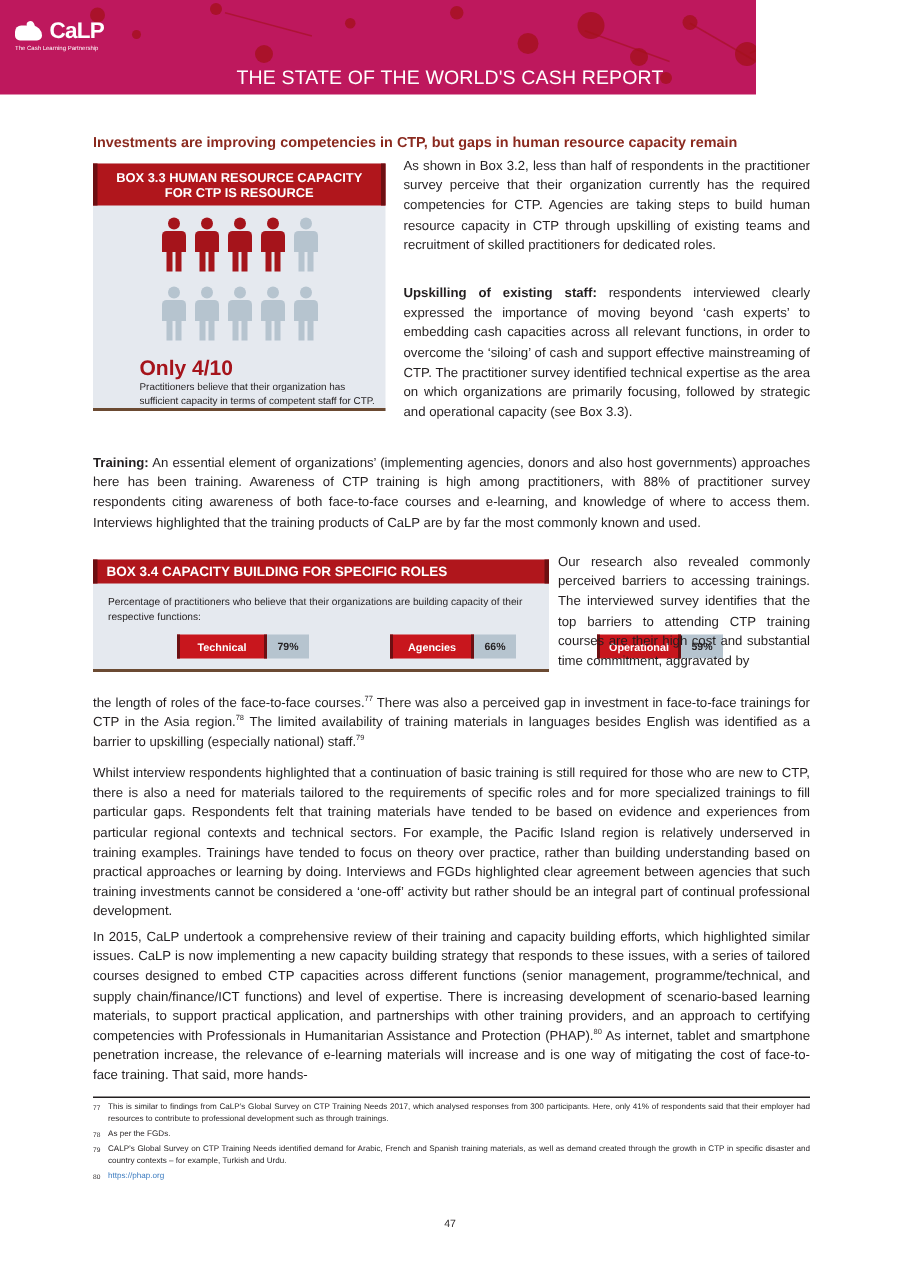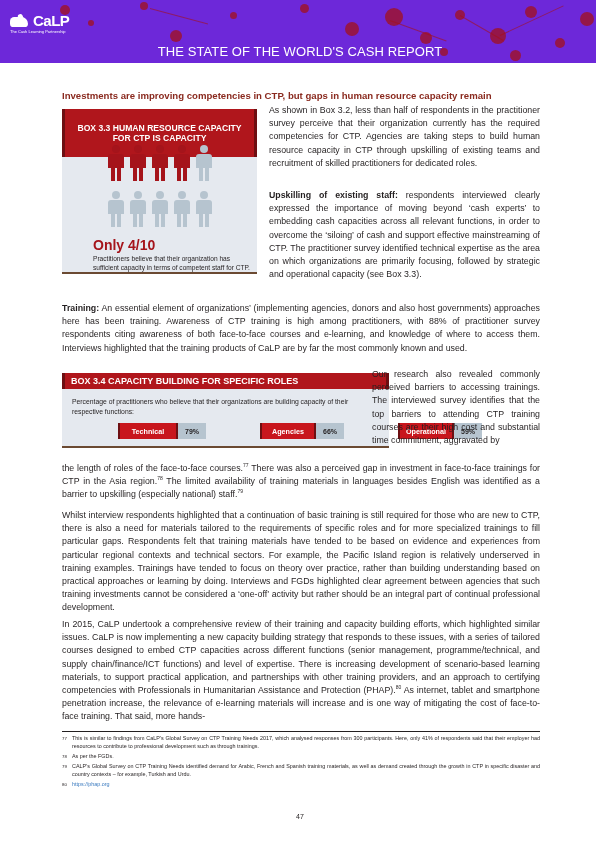--- a/index.html
+++ b/index.html
@@ -1,21 +1,21 @@
 <!DOCTYPE html>
 <html><head>
 <meta charset="utf-8">
 <style>
   * { box-sizing: border-box; margin: 0; padding: 0; }
   html, body { width: 600px; height: 848px; background: #ffffff; overflow: hidden; }
   body { font-family: "Liberation Sans", sans-serif; color: #231f20; position: relative; }
 
   .header {
-    position: absolute; left: 0; top: 0; width: 596px; height: 63px;
-    background: #6d28d9;
+    position: absolute; left: 0; top: 0; width: 504px; height: 63px;
+    background: #be185d;
     overflow: hidden;
   }
   .header .dot { position: absolute; border-radius: 50%; background: #a3101a; opacity: 0.75; }
   .header .line { position: absolute; height: 1px; background: #a3101a; opacity: 0.6; transform-origin: left center; }
   .logo { position: absolute; left: 10px; top: 12px; display: flex; align-items: center; }
   .logo-mark { width: 20px; height: 14px; position: relative; }
   .logo-mark .hand { position: absolute; left: 0; top: 3px; width: 18px; height: 10px; background: #fff; border-radius: 5px 8px 4px 4px; }
   .logo-mark .thumb { position: absolute; left: 8px; top: 0; width: 5px; height: 6px; background: #fff; border-radius: 3px 3px 0 0; transform: rotate(-20deg); }
   .logo-text { color: #fff; font-weight: bold; font-size: 15px; margin-left: 3px; letter-spacing: -0.5px; }
   .logo-sub { position: absolute; left: 10px; top: 29px; color: #fff; font-size: 4px; white-space: nowrap; }
@@ -28,40 +28,40 @@
     position: absolute; left: 62px; top: 90px;
     font-size: 9.6px; font-weight: bold; color: #8a2a1f;
   }
 
   .box33 {
     position: absolute; left: 62px; top: 109px; width: 195px; height: 165px;
     background: #e5e9ef; border-bottom: 2px solid #6b4a32;
   }
   .box-title {
     background: #b0161c; color: #fff; font-weight: bold; font-size: 8.6px;
-    text-align: center; line-height: 10px; padding: 14px 4px; border-left: 3px solid #6d0f12; border-right: 3px solid #6d0f12;
+    text-align: center; line-height: 10px; padding: 4px 4px; border-left: 3px solid #6d0f12; border-right: 3px solid #6d0f12;
   }
   .people-row { position: absolute; left: 0; width: 195px; display: flex; justify-content: center; gap: 4px; }
   .person { width: 18px; height: 36px; position: relative; }
   .person .head { position: absolute; left: 5px; top: 0; width: 8px; height: 8px; border-radius: 50%; }
   .person .body { position: absolute; left: 1px; top: 9px; width: 16px; height: 14px; border-radius: 3px 3px 0 0; }
   .person .legl { position: absolute; left: 4px; top: 22px; width: 4px; height: 14px; }
   .person .legr { position: absolute; left: 10px; top: 22px; width: 4px; height: 14px; }
   .person.red .head, .person.red .body, .person.red .legl, .person.red .legr { background: #a5141b; }
   .person.grey .head, .person.grey .body, .person.grey .legl, .person.grey .legr { background: #b6c4cf; }
 
   .only-big { position: absolute; left: 31px; top: 128px; font-size: 14px; font-weight: bold; color: #a5141b; }
   .only-desc { position: absolute; left: 31px; top: 145px; width: 160px; font-size: 6.6px; line-height: 9px; color: #231f20; }
 
   .para { position: absolute; font-size: 8.8px; line-height: 13.2px; text-align: justify; color: #231f20; }
   .para b { font-weight: bold; }
   sup { font-size: 5px; vertical-align: super; line-height: 0; }
 
   .box34 {
-    position: absolute; left: 62px; top: 373px; width: 327px; height: 75px;
+    position: absolute; left: 62px; top: 373px; width: 304px; height: 75px;
     background: #e5e9ef; border-bottom: 2px solid #6b4a32;
   }
   .box34 .box-title { text-align: left; font-size: 9px; line-height: 12px; padding: 2px 6px; border-right: 3px solid #6d0f12; }
   .box34-desc { position: absolute; left: 10px; top: 24px; width: 280px; font-size: 6.8px; line-height: 10px; }
   .bars { position: absolute; left: 12px; top: 50px; display: flex; gap: 10px; }
   .bar { display: flex; height: 16px; margin-left: 44px; }
   .bar-label { background: #c8161d; color: #fff; font-size: 7.2px; font-weight: bold; display: flex; align-items: center; justify-content: center; border-left: 2px solid #6d0f12; border-right: 2px solid #6d0f12; }
   .bar-val { background: #b6c4cf; color: #231f20; font-size: 7px; font-weight: bold; display: flex; align-items: center; justify-content: center; width: 28px; }
 
   .fn-rule { position: absolute; left: 62px; top: 731px; width: 478px; height: 0; border-top: 0.8px solid #231f20; }
@@ -106,21 +106,21 @@
   </div>
   <div class="logo-sub">The Cash Learning Partnership</div>
   <div class="header-title">THE STATE OF THE WORLD'S CASH REPORT</div>
 </div>
 
 <div class="section-heading">Investments are improving competencies in CTP, but gaps in human resource capacity remain</div>
 
 <div class="box33">
   <div class="box-title">
     <div>BOX 3.3  HUMAN RESOURCE CAPACITY</div>
-    <div>FOR CTP IS CAPACITY</div>
+    <div>FOR CTP IS RESOURCE</div>
   </div>
   <div class="people-row" style="top:36px">
     <div class="person red">
         <div class="head"></div>
         <div class="body"></div>
         <div class="legl"></div>
         <div class="legr"></div>
       </div>
     <div class="person red">
         <div class="head"></div>

